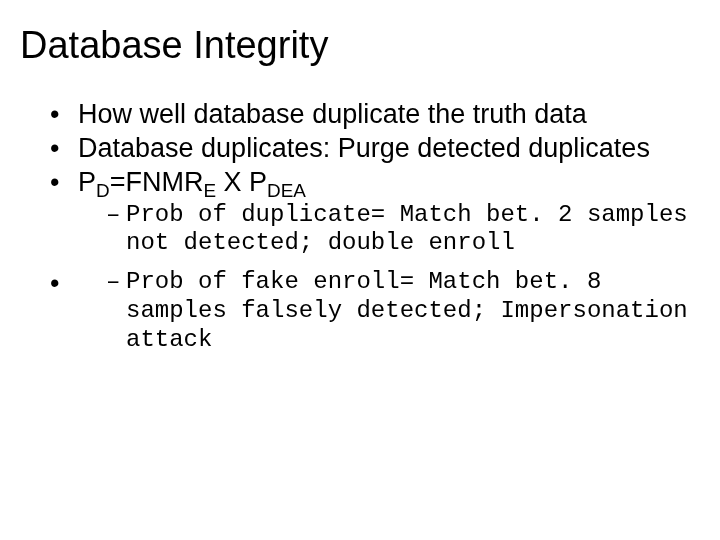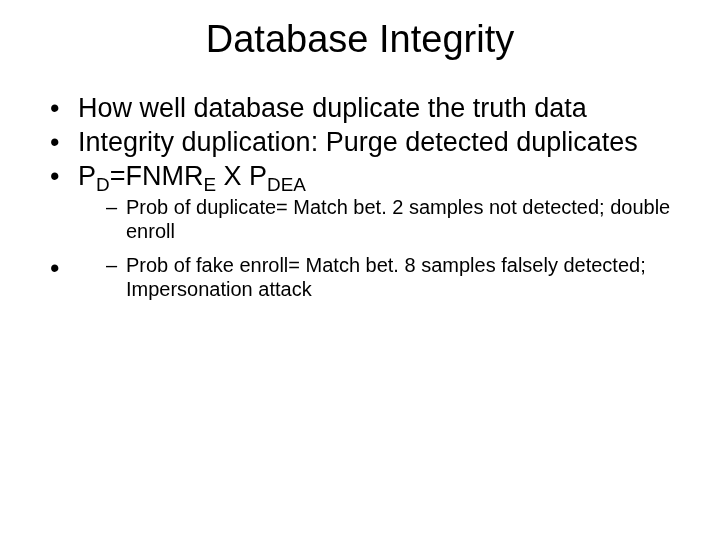--- a/index.html
+++ b/index.html
@@ -1,41 +1,41 @@
 <!DOCTYPE html>
 <html><head>
 <meta charset="utf-8">
 <style>
   * { margin: 0; padding: 0; box-sizing: border-box; }
   html, body { width: 720px; height: 540px; background: #fff; font-family: Arial, Helvetica, sans-serif; color: #000; }
   .slide { width: 720px; height: 540px; padding: 18px 20px 20px 20px; }
-  .title { font-size: 38px; text-align: center; margin-bottom: 32px; font-weight: 400; }
+  .title { font-size: 38px; text-align: left; margin-top: 6px; margin-bottom: 32px; font-weight: 400; }
   .bullets { list-style: none; padding-left: 30px; }
   .bullets > li { font-size: 27px; line-height: 1.18; margin-bottom: 2px; position: relative; padding-left: 28px; }
   .bullets > li::before { content: "•"; position: absolute; left: 0; top: 0; font-size: 27px; }
   .sublist { list-style: none; padding-left: 28px; margin-top: 2px; margin-bottom: 10px; }
-  .sublist > li { font-size: 20px; line-height: 1.2; position: relative; padding-left: 20px; }
+  .sublist > li { font-size: 24px; line-height: 1.2; position: relative; padding-left: 20px; font-family: Liberation Mono, monospace; }
   .sublist > li::before { content: "–"; position: absolute; left: 0; top: 0; }
   sub { font-size: 0.7em; vertical-align: sub; line-height: 0; }
   .formula { white-space: nowrap; margin-top: 21px; }
 </style>
 </head>
 <body>
 
 <div class="slide">
   <h1 class="title">Database Integrity</h1>
 
   <ul class="bullets">
 
     <li>
       <span>How well database duplicate the truth data</span>
     </li>
 
     <li>
-      <span>Integrity duplication: Purge detected duplicates</span>
+      <span>Database duplicates: Purge detected duplicates</span>
     </li>
 
     <li>
       <span class="formula">
         <span>P</span><sub>D</sub><span>=FNMR</span><sub>E</sub><span> X P</span><sub>DEA</sub>
       </span>
       <ul class="sublist">
         <li>
           <span>Prob of duplicate= Match bet. 2 samples not detected; double enroll</span>
         </li>

